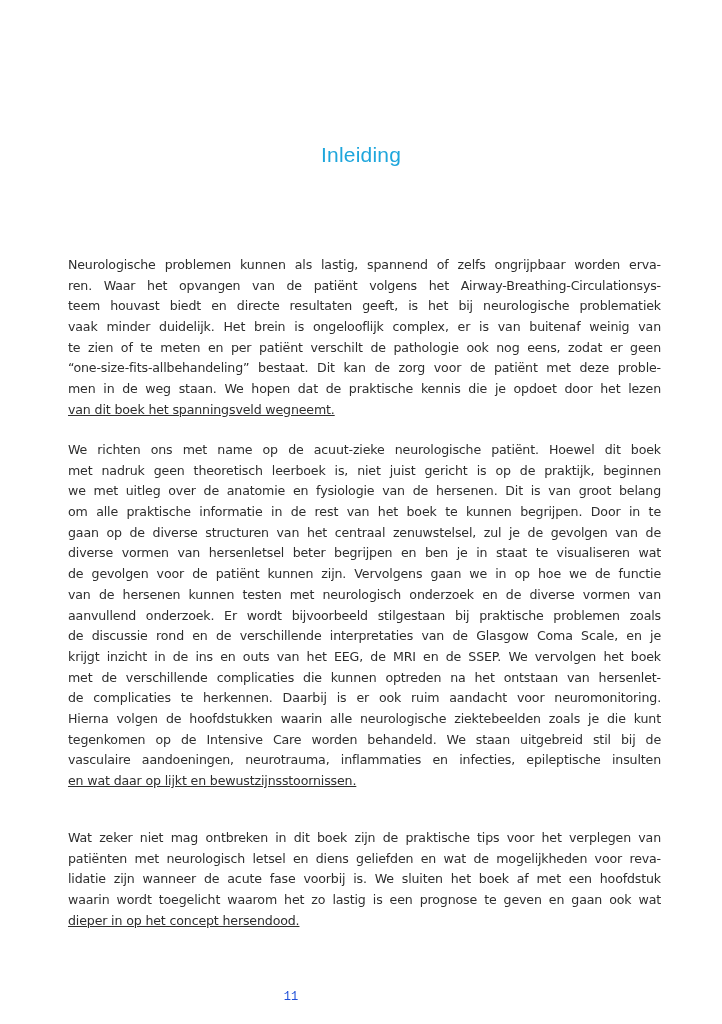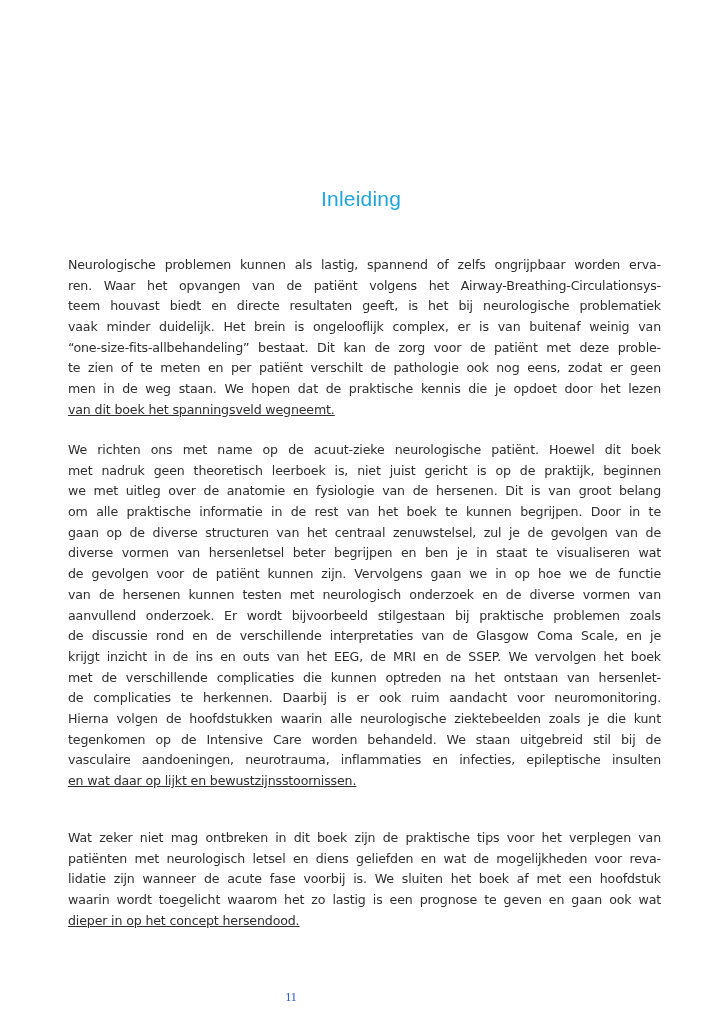--- a/index.html
+++ b/index.html
@@ -1,50 +1,50 @@
 <!DOCTYPE html>
 <html><head>
 <meta charset="utf-8">
 <style>
   html, body { margin: 0; padding: 0; background: #ffffff; }
   body { width: 722px; height: 1024px; position: relative; overflow: hidden; }
   .page { position: absolute; left: 0; top: 0; width: 722px; height: 1024px; background: #ffffff; }
   .title {
     position: absolute; left: 0; top: 143px; width: 722px; text-align: center;
-    font-family: "Liberation Sans", sans-serif; font-size: 21px; color: #1ea6dc; letter-spacing: 0.2px; margin-top: 44px;
+    font-family: "Liberation Sans", sans-serif; font-size: 21px; color: #1ea6dc; letter-spacing: 0.2px;
   }
   .body { position: absolute; left: 68px; width: 593px; font-family: "DejaVu Sans", sans-serif; font-size: 12.6px; color: #2e2e2e; }
   .para { position: absolute; left: 0; width: 593px; }
   .line {
     display: block; height: 20.7px; line-height: 20.7px; white-space: nowrap;
     text-align: justify; text-align-last: justify; letter-spacing: -0.15px;
   }
   .line.last { text-align-last: left; text-decoration: underline; }
   .p1 { top: 255px; }
   .p2 { top: 440px; }
   .p3 { top: 828px; }
   .pagenum {
     position: absolute; left: 0; top: 990px; width: 582px; text-align: center;
-    font-family: Liberation Serif, serif; font-size: 12px; color: #1d4ed8;
+    font-family: Liberation Mono, monospace; font-size: 12px; color: #1d4ed8;
   }
 </style>
 </head>
 <body>
 
 <div class="page">
   <div class="title">Inleiding</div>
 
   <div class="body">
     <div class="para p1">
         <span class="line">Neurologische problemen kunnen als lastig, spannend of zelfs ongrijpbaar worden erva-</span>
         <span class="line">ren. Waar het opvangen van de patiënt volgens het Airway-Breathing-Circulationsys-</span>
         <span class="line">teem houvast biedt en directe resultaten geeft, is het bij neurologische problematiek</span>
         <span class="line">vaak minder duidelijk. Het brein is ongelooflijk complex, er is van buitenaf weinig van</span>
+        <span class="line">te zien of te meten en per patiënt verschilt de pathologie ook nog eens, zodat er geen</span>
         <span class="line">“one-size-fits-allbehandeling” bestaat. Dit kan de zorg voor de patiënt met deze proble-</span>
-        <span class="line">te zien of te meten en per patiënt verschilt de pathologie ook nog eens, zodat er geen</span>
         <span class="line">men in de weg staan. We hopen dat de praktische kennis die je opdoet door het lezen</span>
         <span class="line last">van dit boek het spanningsveld wegneemt.</span>
       </div>
     <div class="para p2">
         <span class="line">We richten ons met name op de acuut-zieke neurologische patiënt. Hoewel dit boek</span>
         <span class="line">met nadruk geen theoretisch leerboek is, niet juist gericht is op de praktijk, beginnen</span>
         <span class="line">we met uitleg over de anatomie en fysiologie van de hersenen. Dit is van groot belang</span>
         <span class="line">om alle praktische informatie in de rest van het boek te kunnen begrijpen. Door in te</span>
         <span class="line">gaan op de diverse structuren van het centraal zenuwstelsel, zul je de gevolgen van de</span>
         <span class="line">diverse vormen van hersenletsel beter begrijpen en ben je in staat te visualiseren wat</span>

